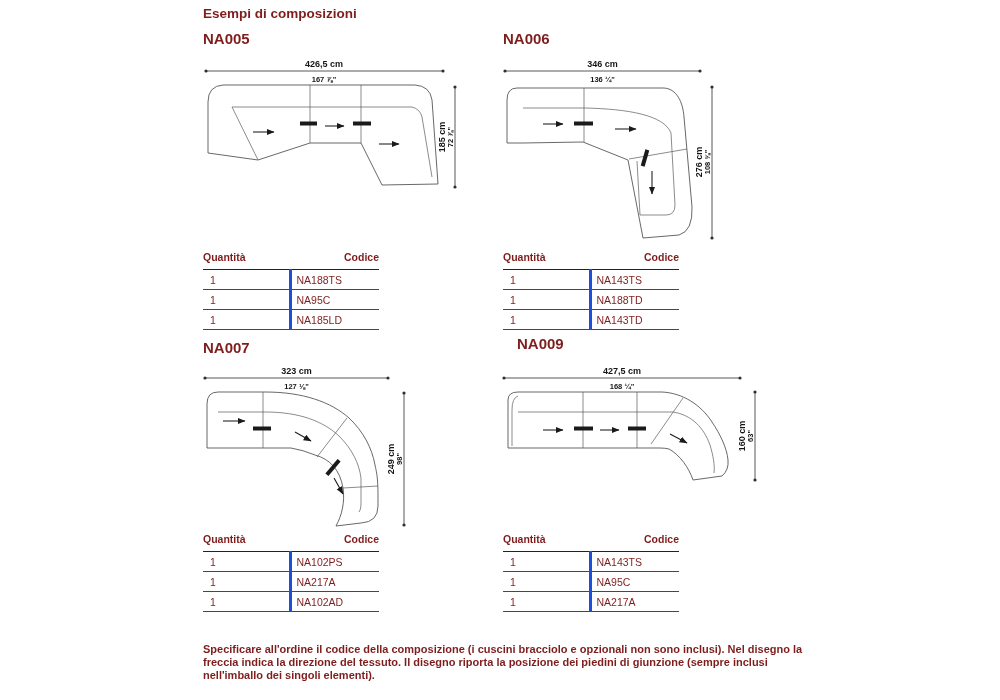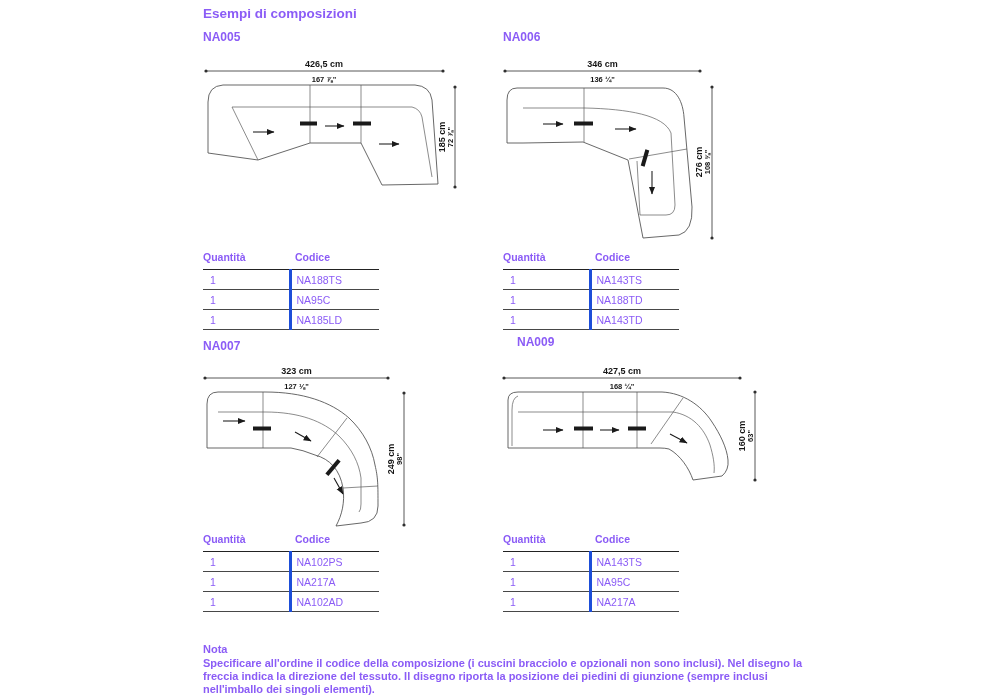--- a/index.html
+++ b/index.html
@@ -1,37 +1,37 @@
 <!DOCTYPE html>
 <html><head>
 <meta charset="utf-8">
 <style>
   html,body { margin:0; padding:0; background:#ffffff; }
   .page {
     position:relative; width:1000px; height:700px; background:#ffffff;
-    font-family:"Liberation Sans","DejaVu Sans",sans-serif; color:#8b5cf6; overflow:hidden;
+    font-family:"Liberation Sans","DejaVu Sans",sans-serif; color:#7f1d1d; overflow:hidden;
   }
   .title { position:absolute; left:203px; top:6px; font-size:13.5px; font-weight:bold; }
-  .comp-id { position:absolute; font-size:12px; font-weight:bold; }
+  .comp-id { position:absolute; font-size:15px; font-weight:bold; }
   svg.drawing { position:absolute; overflow:visible; }
   svg .ln   { stroke:#4d4d4d; stroke-width:0.85; fill:none; stroke-linejoin:round; }
   svg .thin { stroke:#5a5a5a; stroke-width:0.7; fill:none; }
   svg .dimline { stroke:#2f2f2f; stroke-width:0.8; }
   svg .dot  { fill:#2f2f2f; }
   svg .bar  { fill:#1a1a1a; }
   svg .arrow { stroke:#1a1a1a; stroke-width:1.05; fill:none; }
   svg text.cm   { font-family:"Liberation Sans","DejaVu Sans",sans-serif; font-size:9px;  font-weight:bold; fill:#161616; }
   svg text.inch { font-family:"Liberation Sans","DejaVu Sans",sans-serif; font-size:7.5px; font-weight:bold; fill:#161616; }
   table.qtable { position:absolute; width:176px; border-collapse:collapse; table-layout:fixed; }
   table.qtable th { text-align:left; font-size:10.5px; font-weight:bold; padding:2px 0 6px 0; border-bottom:1.8px solid #222222; }
   table.qtable td { font-size:10.5px; font-weight:normal; height:19px; padding:0; border-bottom:1px solid #474747; vertical-align:middle; }
   table.qtable .c1 { width:87px; }
   table.qtable td.c1 { padding-left:7px; }
   table.qtable td.c2 { border-left:3px solid #1d4ed8; padding-left:5px; }
-  table.qtable th.c2 { padding-left:5px; }
+  table.qtable th.c2 { padding-left:5px;text-align:right; }
   .note { position:absolute; left:203px; top:643px; width:618px; font-size:11px; font-weight:bold; line-height:13.2px; }
   .note .note-label { margin-bottom:0.5px; }
 </style>
 </head>
 <body>
 
 <div class="page">
 
   <div class="title">Esempi di composizioni</div>
 
@@ -266,17 +266,16 @@
         <td class="c2">NA95C</td>
         </tr>
       <tr>
         <td class="c1">1</td>
         <td class="c2">NA217A</td>
         </tr>
     </tbody>
   </table>
 
   <div class="note">
-    <div class="note-label">Nota</div>
     <div class="note-text">Specificare all'ordine il codice della composizione (i cuscini bracciolo e opzionali non sono inclusi). Nel disegno la freccia indica la direzione del tessuto. Il disegno riporta la posizione dei piedini di giunzione (sempre inclusi nell'imballo dei singoli elementi).</div>
   </div>
 
 </div>
 
 </body></html>

